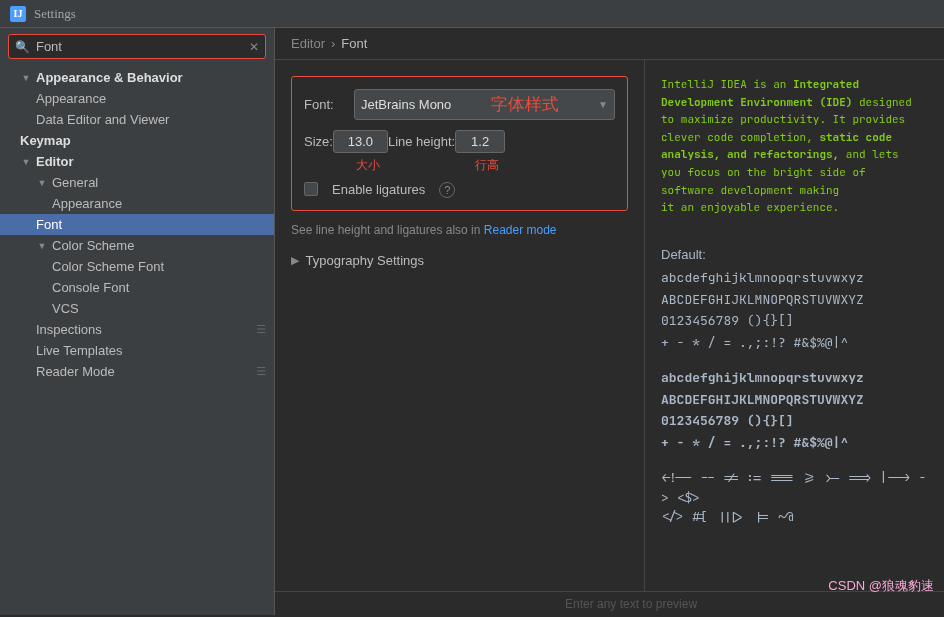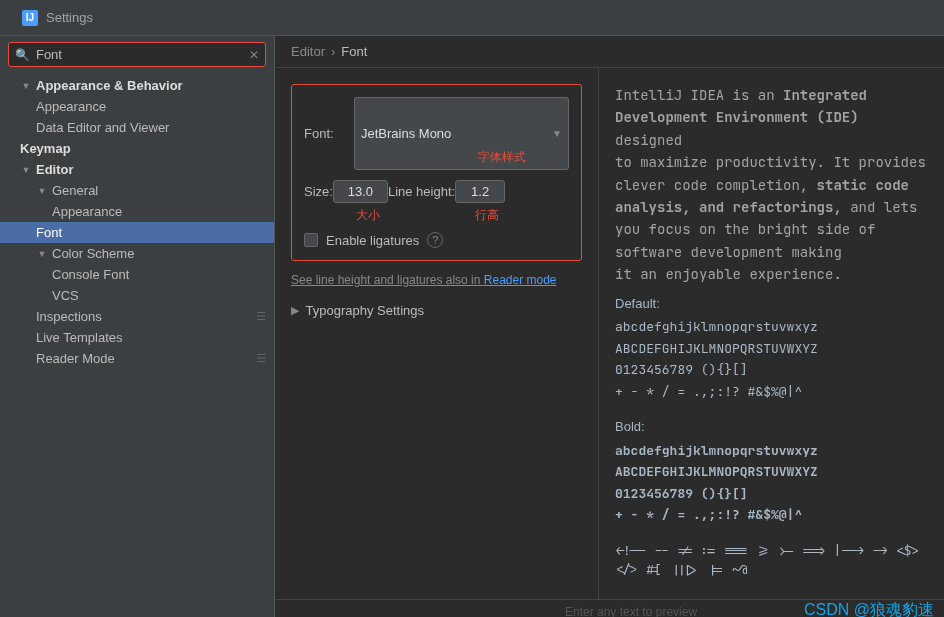--- a/index.html
+++ b/index.html
@@ -7,25 +7,26 @@
       width: 944px;
       height: 617px;
       background: #2b2b2b;
       font-family: 'Segoe UI', Arial, sans-serif;
       font-size: 13px;
       color: #bbbbbb;
       overflow: hidden;
     }
     .title-bar {
       background: #3c3f41;
-      height: 36px;
-      display: flex;
-      align-items: center;
-      padding: 0 22px;
+      height: 28px;
+      display: flex;
+      align-items: center;
+      padding: 0 10px;
       border-bottom: 1px solid #555;
+      font-family: Liberation Serif, serif;
     }
     .title-bar-icon {
       width: 16px;
       height: 16px;
       margin-right: 8px;
       background: #4a9eff;
       border-radius: 2px;
       display: flex; align-items: center; justify-content: center;
       font-size: 10px; color: white; font-weight: bold;
     }
@@ -125,21 +126,21 @@
       align-items: center;
       gap: 6px;
     }
     .breadcrumb .current { color: #bbbbbb; }
     .content-main {
       display: flex;
       flex: 1;
       overflow: hidden;
     }
     .settings-panel {
-      width: 324px;
+      width: 370px;
       padding: 16px;
       border-right: 1px solid #444;
       flex-shrink: 0;
     }
     .font-settings-box {
       border: 1px solid #e74c3c;
       border-radius: 3px;
       padding: 12px;
       margin-bottom: 12px;
     }
@@ -165,22 +166,21 @@
       display: flex;
       align-items: center;
       justify-content: space-between;
       cursor: pointer;
     }
     .font-select-value {
       color: #dddddd;
     }
     .font-select-chinese {
       color: #e74c3c;
-      font-size: 12px;
-      margin-top: 48px;
+      font-size: 17px;
     }
     .font-select-arrow {
       color: #888;
       font-size: 10px;
     }
     .size-row {
       display: flex;
       align-items: center;
       margin-bottom: 10px;
     }
@@ -211,22 +211,21 @@
       color: #dddddd;
       font-size: 13px;
       text-align: center;
     }
     .annotation-text {
       color: #e74c3c;
       font-size: 12px;
     }
     .checkbox-row {
       display: flex;
-      align-items: center;
-      gap: 8px;
+      gap: 14px;
     }
     .checkbox {
       width: 14px;
       height: 14px;
       background: #45484a;
       border: 1px solid #666;
       border-radius: 2px;
       flex-shrink: 0;
     }
     .checkbox-label {
@@ -242,21 +241,20 @@
       align-items: center;
       justify-content: center;
       font-size: 11px;
       color: #888;
       cursor: pointer;
     }
     .reader-mode-link {
       margin-top: 0;
       font-size: 12px;
       color: #888;
-      text-decoration: underline;
     }
     .reader-mode-link a {
       color: #4a9eff;
       text-decoration: none;
     }
     .typography-section {
       margin-top: 16px;
     }
     .typography-toggle {
       display: flex;
@@ -273,24 +271,24 @@
     .preview-panel {
       flex: 1;
       padding: 16px;
       overflow-y: auto;
       font-family: 'JetBrains Mono', 'Courier New', monospace;
       font-size: 13px;
       color: #a9b7c6;
       line-height: 1.5;
     }
     .preview-text-normal {
-      color: #a3a3a3;
-      font-size: 14px;
+      color: #84cc16;
+      font-size: 11px;
       line-height: 1.6;
-      margin-bottom: 8px;
+      margin-bottom: 28px;
     }
     .preview-text-normal strong {
       font-weight: bold;
     }
     .preview-section-label {
       color: #a9b7c6;
       margin-bottom: 4px;
       font-family: Liberation Sans, sans-serif;
     }
     .preview-mono {
@@ -361,20 +359,23 @@
         <span>Appearance</span>
       </div>
 
       <div class="sidebar-item level2 selected">
         <span>Font</span>
       </div>
 
       <div class="sidebar-item level2">
         <span class="expand-icon icon-collapse">▼</span>
         <span>Color Scheme</span>
+      </div>
+      <div class="sidebar-item level3">
+        <span>Color Scheme Font</span>
       </div>
       <div class="sidebar-item level3">
         <span>Console Font</span>
       </div>
       <div class="sidebar-item level3">
         <span>VCS</span>
       </div>
 
       <div class="sidebar-item level2">
         <span>Inspections</span>
@@ -463,32 +464,31 @@
 
         <div class="preview-section">
           <div class="preview-section-label">Default:</div>
           <div class="preview-mono">abcdefghijklmnopqrstuvwxyz</div>
           <div class="preview-mono">ABCDEFGHIJKLMNOPQRSTUVWXYZ</div>
           <div class="preview-mono">0123456789 (){}[]</div>
           <div class="preview-mono">+ - * / = .,;:!? #&amp;$%@|^</div>
         </div>
 
         <div class="preview-section">
-          <div class="preview-section-label">Bold:</div>
           <div class="preview-mono bold">abcdefghijklmnopqrstuvwxyz</div>
           <div class="preview-mono bold">ABCDEFGHIJKLMNOPQRSTUVWXYZ</div>
           <div class="preview-mono bold">0123456789 (){}[]</div>
           <div class="preview-mono bold">+ - * / = .,;:!? #&amp;$%@|^</div>
         </div>
 
         <div class="preview-symbols">
           <div>&lt;!-- -- != := === &gt;= &gt;- ==&gt; |--&gt; -&gt; &lt;$&gt;</div>
           <div>&lt;/&gt; #[ |||&gt; |= ~@</div>
         </div>
       </div>
     </div>
 
     <div style="position:relative; height:24px; background:#2b2b2b; border-top:1px solid #444;">
       <span style="position:absolute; bottom:4px; left:290px; color:#555; font-size:12px;">Enter any text to preview</span>
-      <span style="position:absolute; bottom:2px; right:10px; color:#0ea5e9; font-size:16px;">CSDN @狼魂豹速</span>
+      <span style="position:absolute; bottom:20px; right:10px; color:#f9a8d4; font-size:13px;">CSDN @狼魂豹速</span>
     </div>
   </div>
 </div>
 
 </body></html>

